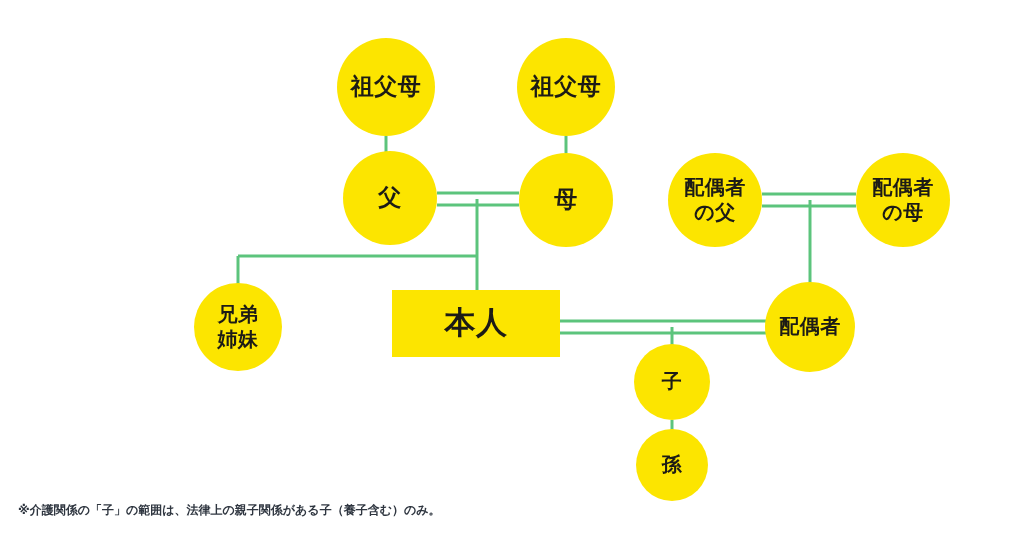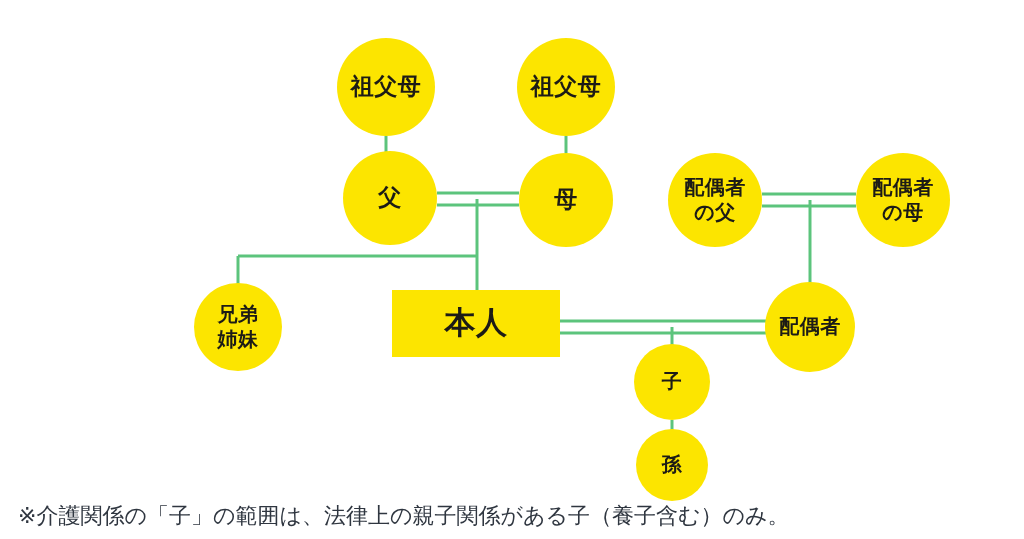--- a/index.html
+++ b/index.html
@@ -43,25 +43,26 @@
   .node-label.size-lg { font-size: 31px; }
   .connector {
     stroke-linecap: butt;
     fill: none;
   }
   .footnote {
     position: absolute;
     left: 18px;
     top: 503px;
     font-family: "Liberation Sans", "DejaVu Sans", sans-serif;
-    font-size: 22px;
+    font-size: 12px;
     line-height: 1.2;
     color: #2f3640;
     white-space: nowrap;
     letter-spacing: 0px;
+    font-weight: bold;
   }
 </style>
 </head>
 <body>
 
 <div id="diagram-root">
   <svg class="family-chart" viewBox="0 0 1024 539" xmlns="http://www.w3.org/2000/svg">
     <g id="connectors-layer">
         <path class="connector" d="M 386 136 L 386 152" stroke="#5CC47C" stroke-width="3"></path>
         <path class="connector" d="M 566 136 L 566 153" stroke="#5CC47C" stroke-width="3"></path>

